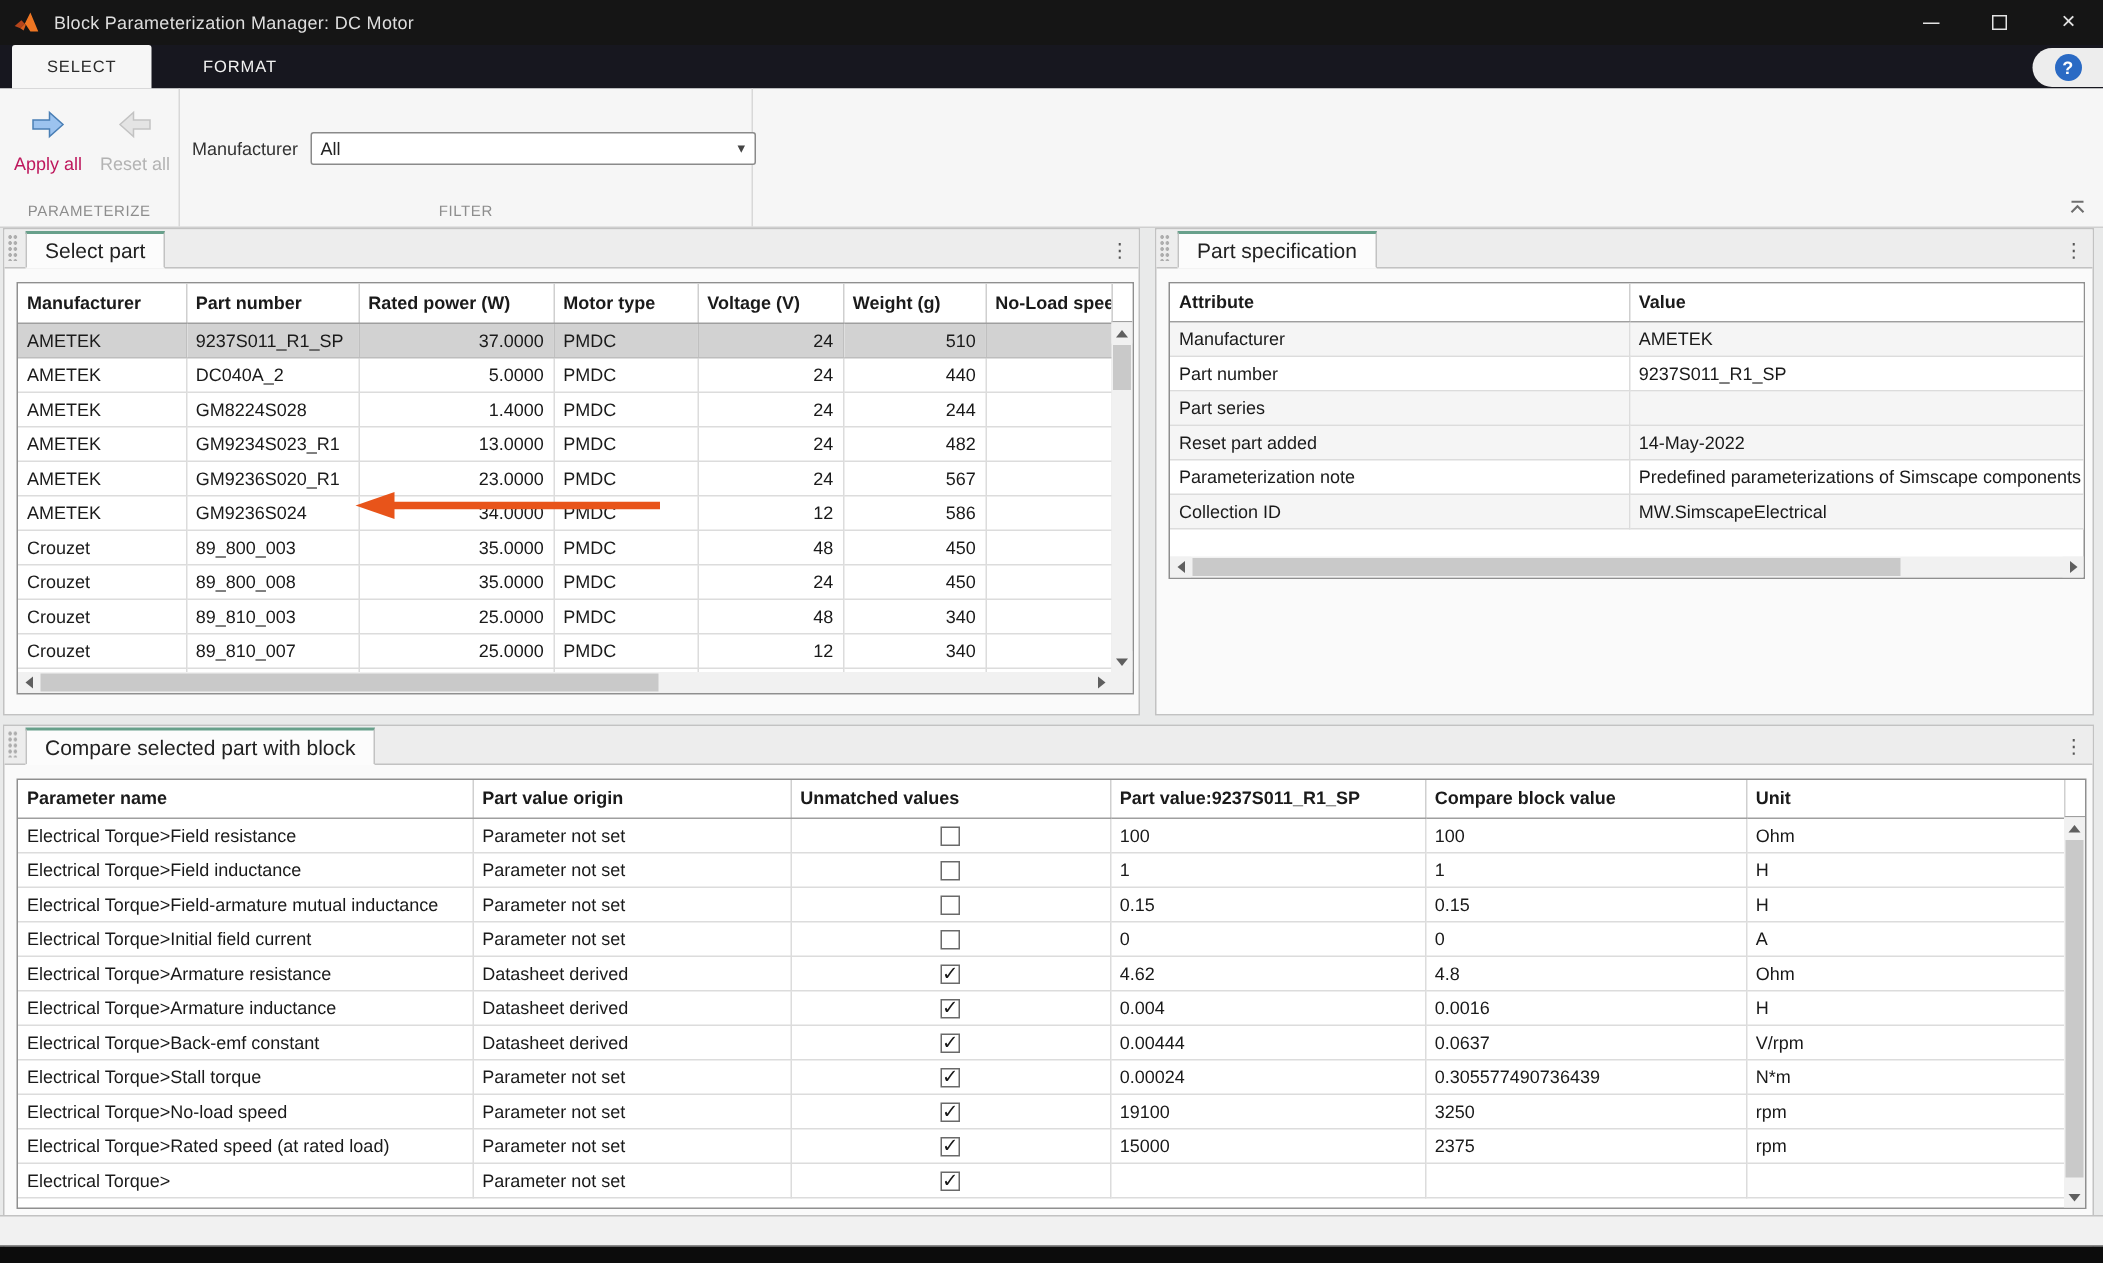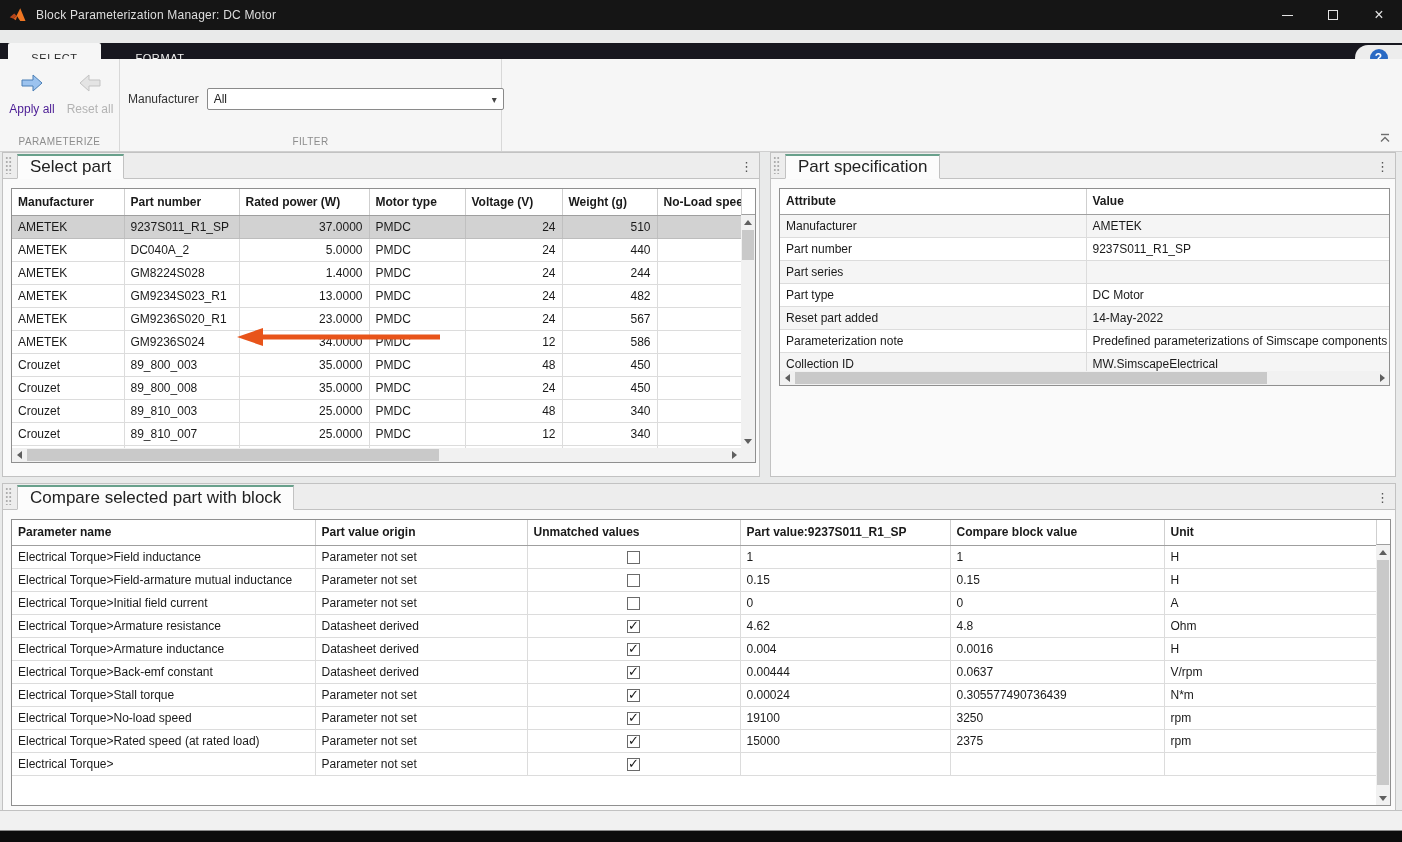--- a/index.html
+++ b/index.html
@@ -11,46 +11,46 @@
   .titlebar{position:absolute;left:0;top:0;width:1402px;height:30px;background:#151515;display:flex;align-items:center;color:#dedede}
   .titlebar .app-icon{margin-left:9px;width:18px;height:18px;display:flex;align-items:center;justify-content:center}
   .titlebar .title{margin-left:9px;font-size:12px;letter-spacing:.2px}
   .win-controls{margin-left:auto;display:flex;height:30px}
   .win-btn{width:46px;height:30px;display:flex;align-items:center;justify-content:center;color:#e3e3e3;cursor:default}
   .min-glyph{display:block;width:11px;height:1px;background:#e3e3e3}
   .max-glyph{display:block;width:10px;height:10px;border:1px solid #e3e3e3}
   .close-glyph{font-size:16px;line-height:16px}
 
   
-  .tabstrip{position:absolute;left:0;top:43px;width:1402px;height:29px;background:#17171f;display:flex;align-items:flex-end}
+  .tabstrip{position:absolute;left:0;top:30px;width:1402px;height:29px;background:#17171f;display:flex;align-items:flex-end}
   .rtab{height:29px;display:flex;align-items:center;justify-content:center;font-size:11px;letter-spacing:.6px;color:#f2f2f2;cursor:default}
   .rtab.active{background:#f6f6f6;color:#2b2b2b;margin-left:8px;width:93px;border-radius:2px 2px 0 0}
   .rtab.inactive{width:118px}
   .help-pill{position:absolute;right:0;top:2px;width:47px;height:26px;background:#ededed;border-radius:13px 0 0 13px;display:flex;align-items:center;justify-content:center}
   .help-circle{width:18px;height:18px;border-radius:50%;background:var(--help,#2a6ac4);color:#fff;font-size:12px;font-weight:bold;display:flex;align-items:center;justify-content:center}
 
   
   .ribbon{position:absolute;left:0;top:59px;width:1402px;height:93px;background:#f6f6f6;border-bottom:1px solid #cfcfcf}
   .rsec{position:absolute;top:0;height:92px}
   .rsec.pz{left:0;width:120px;border-right:1px solid #d8d8d8}
   .rsec.fl{left:120px;width:382px;border-right:1px solid #d8d8d8}
   .sec-label{position:absolute;bottom:4px;left:0;right:0;text-align:center;font-size:10px;color:#8d8d8d;letter-spacing:.4px}
-  .bigbtn{position:absolute;top:14px;width:56px;display:flex;flex-direction:column;align-items:center;gap:6px;font-size:12px;color:#4c1d95;cursor:default}
+  .bigbtn{position:absolute;top:14px;width:56px;display:flex;flex-direction:column;align-items:center;gap:6px;font-size:12px;color:#be185d;cursor:default}
   .bigbtn .blabel{white-space:nowrap}
   .bigbtn.disabled{color:#b3b3b3}
   .filter-row{position:absolute;left:8px;top:29px;display:flex;align-items:center;font-size:12px;color:#333}
   .combo{margin-left:8px;width:297px;height:22px;background:#fff;border:1px solid #8a8a8a;border-radius:2px;display:flex;align-items:center;padding:0 6px;font-size:12px;color:#222}
   .combo .chev{margin-left:auto;font-size:10px;color:#444}
   .collapse-btn{position:absolute;right:10px;bottom:6px;width:14px;height:14px;display:flex;align-items:center;justify-content:center}
 
   
   .panel{position:absolute;background:#fafafa;border:1px solid #c2c2c2}
   .ptabbar{position:absolute;left:0;top:0;right:0;height:26px;background:#ededed;border-bottom:1px solid #c2c2c2;display:flex;align-items:flex-end}
   .grip{width:7px;height:18px;margin:0 2px 4px 2px;background-image:radial-gradient(#adadad 1px,transparent 1.3px);background-size:3.5px 4px}
-  .ptab{height:25px;margin-left:3px;margin-bottom:-1px;background:#fcfcfc;border:1px solid #c2c2c2;border-bottom:1px solid #fcfcfc;border-top:2px solid var(--accent,#68a08b);padding:0 12px;display:flex;align-items:center;font-size:17px;color:#222;position:relative}
+  .ptab{height:25px;margin-left:3px;margin-bottom:-1px;background:#fcfcfc;border:1px solid #c2c2c2;border-bottom:1px solid #fcfcfc;border-top:2px solid var(--accent,#68a08b);padding:0 12px;display:flex;align-items:center;font-size:14px;color:#222;position:relative}
   .pmenu{margin-left:auto;margin-right:6px;margin-bottom:5px;font-size:13px;color:#555;line-height:12px}
   #panel-select{left:2px;top:152px;width:758px;height:325px}
   #panel-spec{left:770px;top:152px;width:626px;height:325px}
   #panel-compare{left:2px;top:483px;width:1394px;height:356px}
 
   
   .tblwrap{position:absolute;border:1px solid #8f8f8f;background:#fff;overflow:hidden}
   #parts-wrap{left:8px;top:35px;width:745px;height:275px}
   #spec-wrap{left:8px;top:35px;width:611px;height:198px}
   #cmp-wrap{left:8px;top:35px;width:1380px;height:287px}
@@ -342,24 +342,20 @@
               <td>AMETEK</td>
             </tr>
             <tr>
               <td>Part number</td>
               <td>9237S011_R1_SP</td>
             </tr>
             <tr class="stripe">
               <td>Part series</td>
               <td></td>
             </tr>
-            <tr>
-              <td>Part type</td>
-              <td>DC Motor</td>
-            </tr>
             <tr class="stripe">
               <td>Reset part added</td>
               <td>14-May-2022</td>
             </tr>
             <tr>
               <td>Parameterization note</td>
               <td>Predefined parameterizations of Simscape components u</td>
             </tr>
             <tr class="stripe">
               <td>Collection ID</td>
@@ -402,20 +398,28 @@
               <th>Parameter name</th>
               <th>Part value origin</th>
               <th>Unmatched values</th>
               <th>Part value:9237S011_R1_SP</th>
               <th>Compare block value</th>
               <th>Unit</th>
             </tr>
           </thead>
         <tbody id="cmp-body">
             <tr>
+              <td>Electrical Torque&gt;Field resistance</td>
+              <td>Parameter not set</td>
+              <td class="center"><span class="cb"></span></td>
+              <td>100</td>
+              <td>100</td>
+              <td>Ohm</td>
+            </tr>
+            <tr>
               <td>Electrical Torque&gt;Field inductance</td>
               <td>Parameter not set</td>
               <td class="center"><span class="cb"></span></td>
               <td>1</td>
               <td>1</td>
               <td>H</td>
             </tr>
             <tr>
               <td>Electrical Torque&gt;Field-armature mutual inductance</td>
               <td>Parameter not set</td>

